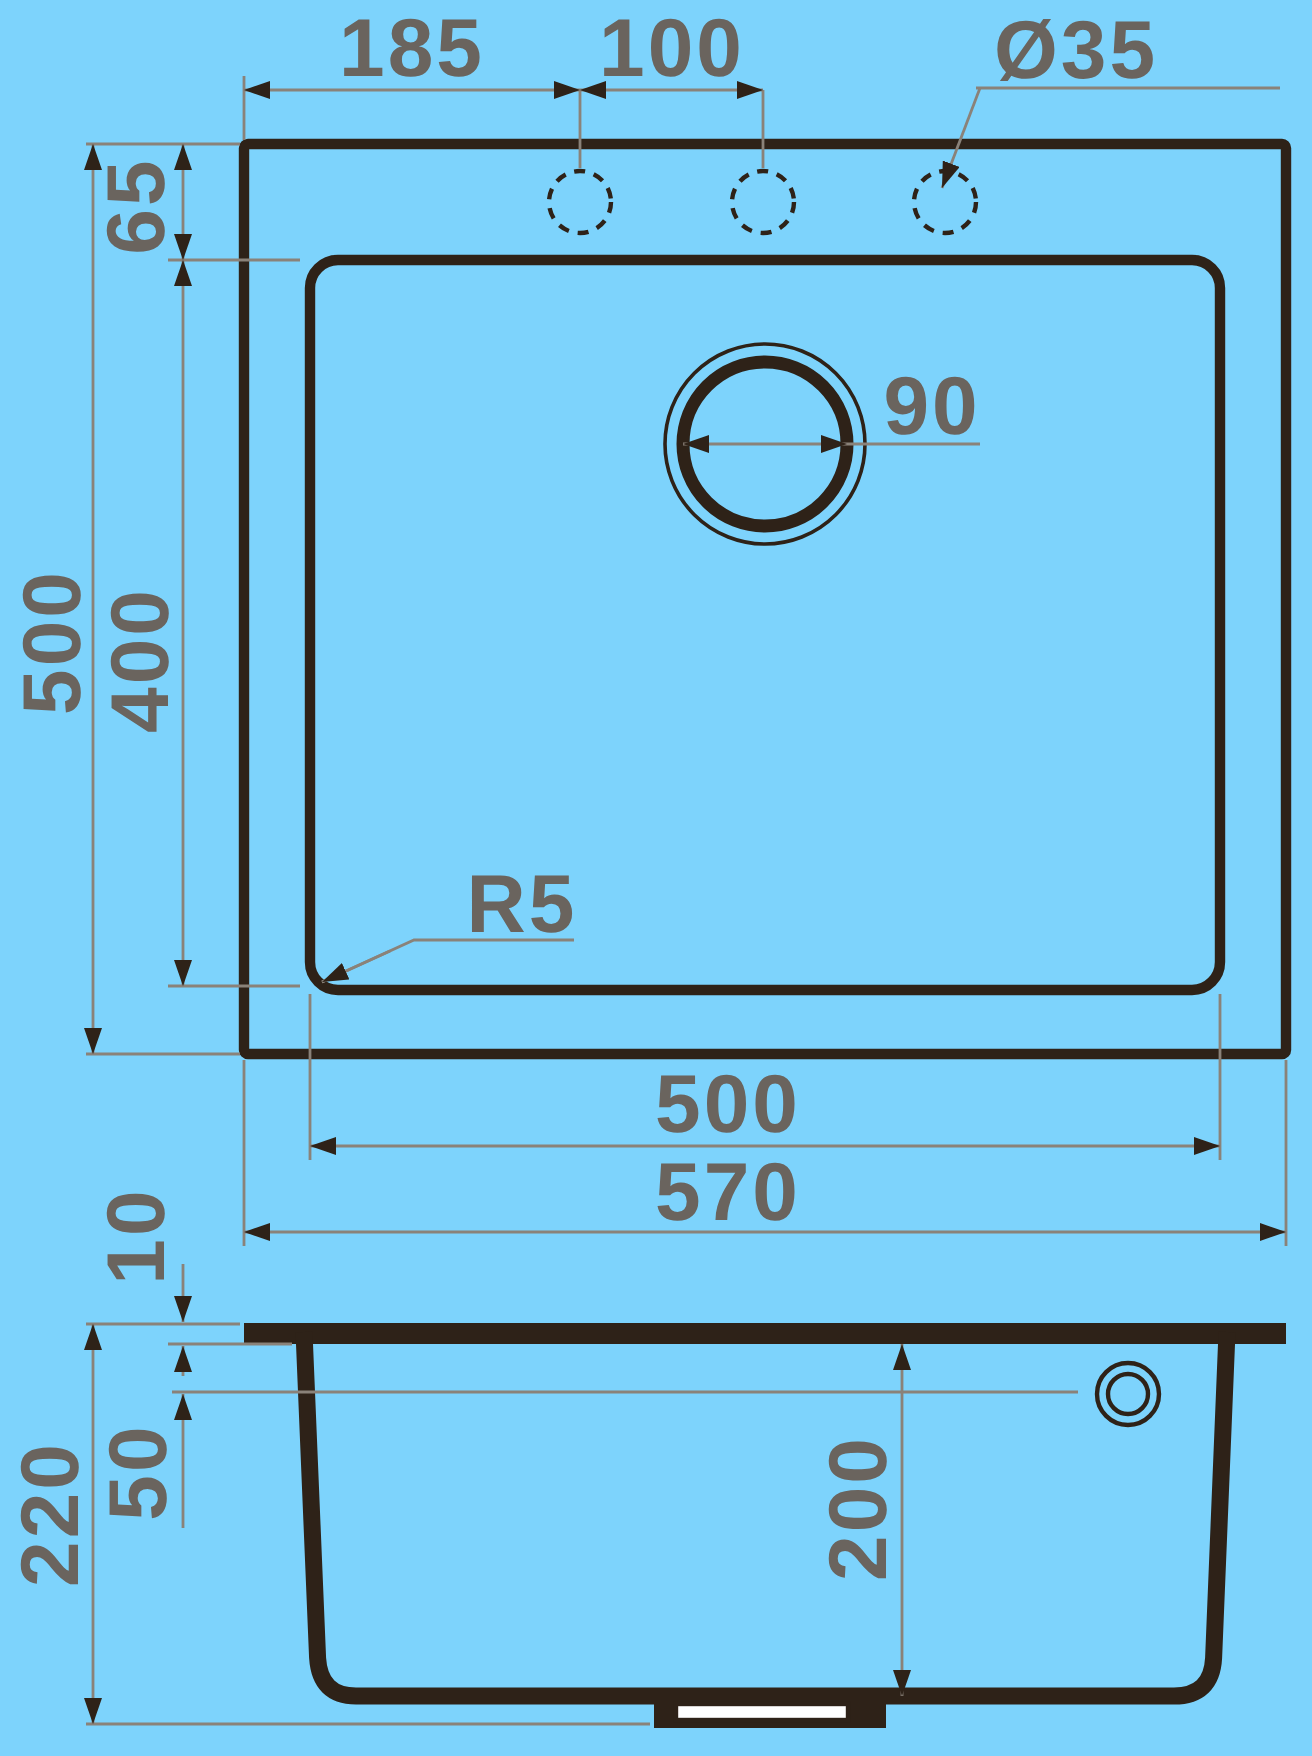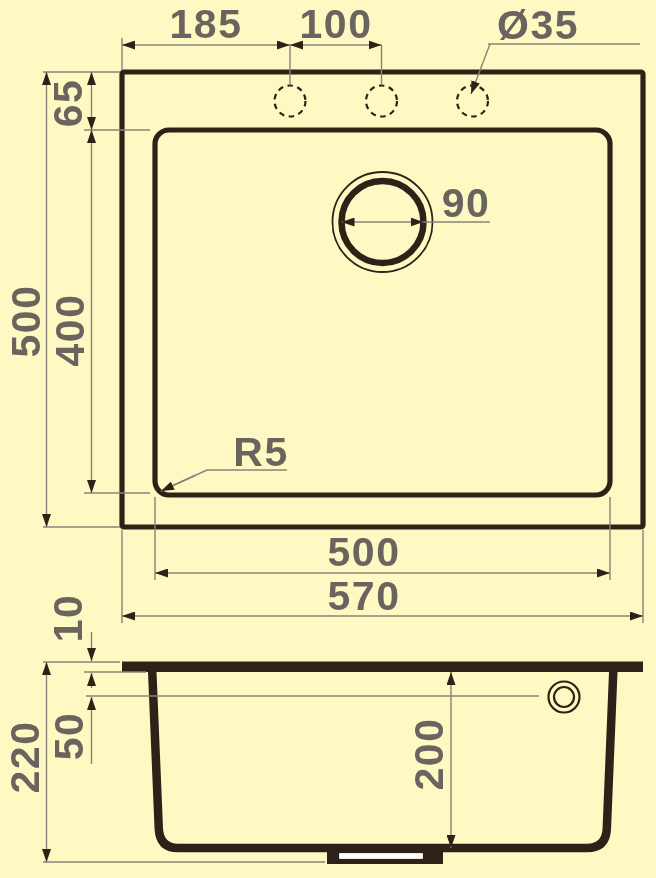--- a/index.html
+++ b/index.html
@@ -1,16 +1,16 @@
 <!DOCTYPE html>
 <html><head>
 <meta charset="utf-8">
 <style>
   html,body{margin:0;padding:0;background:#ffffff;}
-  .stage{position:relative;width:656px;height:878px;background:#fef9c3;overflow:hidden;
+  .stage{position:relative;width:656px;height:878px;background:#7dd3fc;overflow:hidden;
          font-family:"Liberation Sans",sans-serif;}
   svg{position:absolute;left:0;top:0;}
   
   .ol   {stroke:#2e2218;fill:none;}
   .ol5  {stroke-width:5.2;}
   .ol65 {stroke-width:6.5;}
   .ol18 {stroke-width:1.8;}
   .ol22 {stroke-width:2.2;}
   .dash {stroke:#2e2218;fill:none;stroke-width:2.2;stroke-dasharray:5.5 4.5;}
   .fillDark{fill:#2e2218;stroke:none;}

